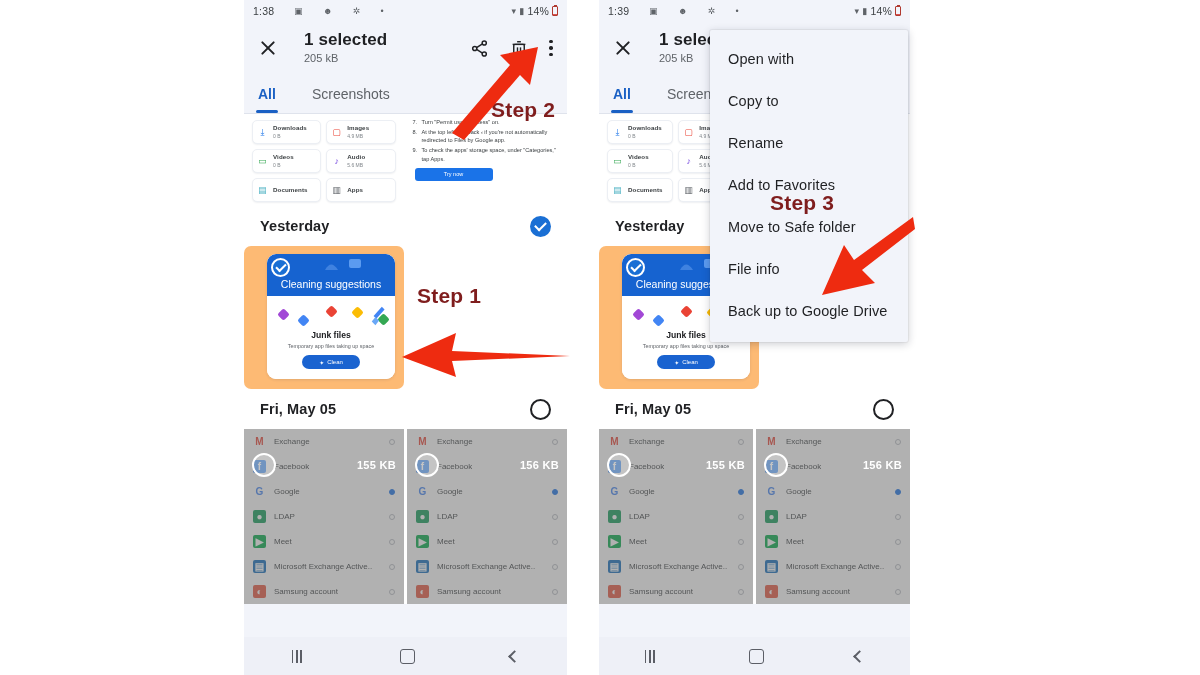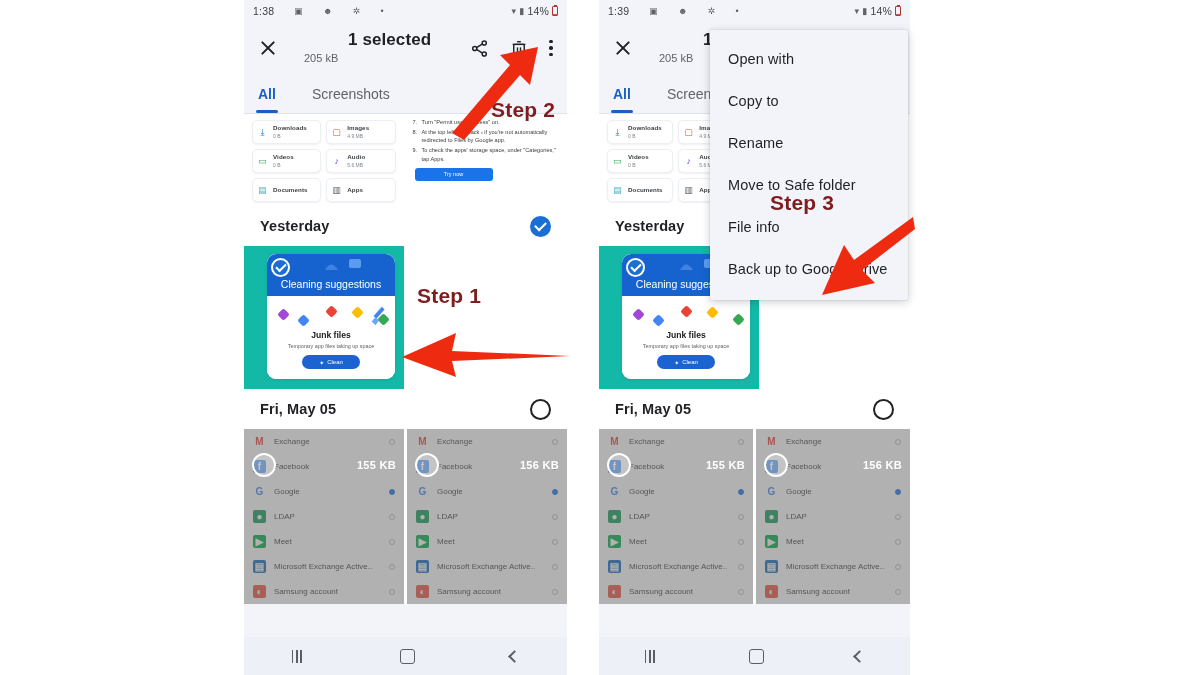--- a/index.html
+++ b/index.html
@@ -42,21 +42,21 @@
     height: 52px; display: flex; align-items: center; padding: 0 14px;
   }
   .close-x { width: 20px; height: 20px; position: relative; flex: 0 0 auto; }
   .close-x:before, .close-x:after {
     content:""; position:absolute; left:1px; top:9px; width:18px; height:2px;
     background:#202124; border-radius:1px;
   }
   .close-x:before { transform: rotate(45deg); }
   .close-x:after  { transform: rotate(-45deg); }
   .sel-block { margin-left: 26px; }
-  .sel-title { font-size: 17px; font-weight: 600; color: #1f2023; line-height: 20px; letter-spacing: .1px; margin-left: 44px;}
+  .sel-title { font-size: 17px; font-weight: 600; color: #1f2023; line-height: 20px; letter-spacing: .1px;}
   .sel-sub   { font-size: 11px; color: #5f6368; line-height: 15px; margin-top: 1px; }
   .appbar-actions { margin-left: auto; display: flex; align-items: center; gap: 21px; }
 
   .ic { display: block; }
   .ic path, .ic line, .ic circle, .ic rect, .ic polyline { stroke: #202124; }
 
   .dots3 { width: 4px; display: flex; flex-direction: column; gap: 3px; align-items:center;}
   .dots3 i { display:block; width: 3.6px; height: 3.6px; border-radius: 50%; background: #202124; }
 
   
@@ -109,21 +109,21 @@
     width:21px; height:21px; border-radius:50%; background:#1a6fd4;
     display:flex; align-items:center; justify-content:center;
   }
   .chk-on:after{
     content:""; width:9px; height:5px; border-left:2px solid #fff; border-bottom:2px solid #fff;
     transform: rotate(-45deg) translate(1px,-1px);
   }
   .chk-off { width:21px; height:21px; border-radius:50%; border:2px solid #202124; }
 
   
-  .sel-block-wrap { background: #14b8a6; padding: 8px 9px 10px 23px; width: 160px; position:relative; }
+  .sel-block-wrap { background: #fdba74; padding: 8px 9px 10px 23px; width: 160px; position:relative;border-radius:7px; }
   .clean-card { position:relative; background:#fff; border-radius:9px; overflow:hidden; box-shadow:0 1px 3px rgba(30,40,70,.12); }
   .cc-top { height: 42px; background:#1663d0; position:relative; border-radius: 9px 9px 0 0; }
   .cc-top-label { position:absolute; left:0; right:0; bottom:6px; text-align:center; color:#fff; font-size:10.5px; font-weight:500; }
   .cc-deco { position:absolute; top:2px; left:0; right:0; height:16px; }
   .cc-body { background:#fff; padding: 9px 6px 10px; text-align:center; }
   .cc-chain { height: 22px; position: relative; margin-bottom: 3px; }
   .cc-dot { position:absolute; width:9px; height:9px; border-radius:2.2px; transform: rotate(45deg); }
   .cc-title { font-size: 8.6px; color:#202124; font-weight:600; }
   .cc-sub { font-size: 5.4px; color:#5f6368; margin-top:3px; }
   .cc-btn { margin: 6px auto 0; width:58px; height:14px; border-radius:8px; background:#1a63d0;
@@ -662,20 +662,21 @@
         </div>
       <div class="nav-home"></div>
       <div class="nav-back"></div>
     </div>
   </div>
 
   <div class="menu" id="overflow-menu">
       <div class="menu-item">Open with</div>
       <div class="menu-item">Copy to</div>
       <div class="menu-item">Rename</div>
+      <div class="menu-item">Add to Favorites</div>
       <div class="menu-item">Move to Safe folder</div>
       <div class="menu-item">File info</div>
       <div class="menu-item">Back up to Google Drive</div>
     </div>
 
   <div class="step-label" id="step1-label">Step 1</div>
   <div class="step-label" id="step2-label">Step 2</div>
   <div class="step-label" id="step3-label">Step 3</div>
 
   <svg class="arrow-svg" id="arrow1" width="170" height="50" viewBox="0 0 170 50">

